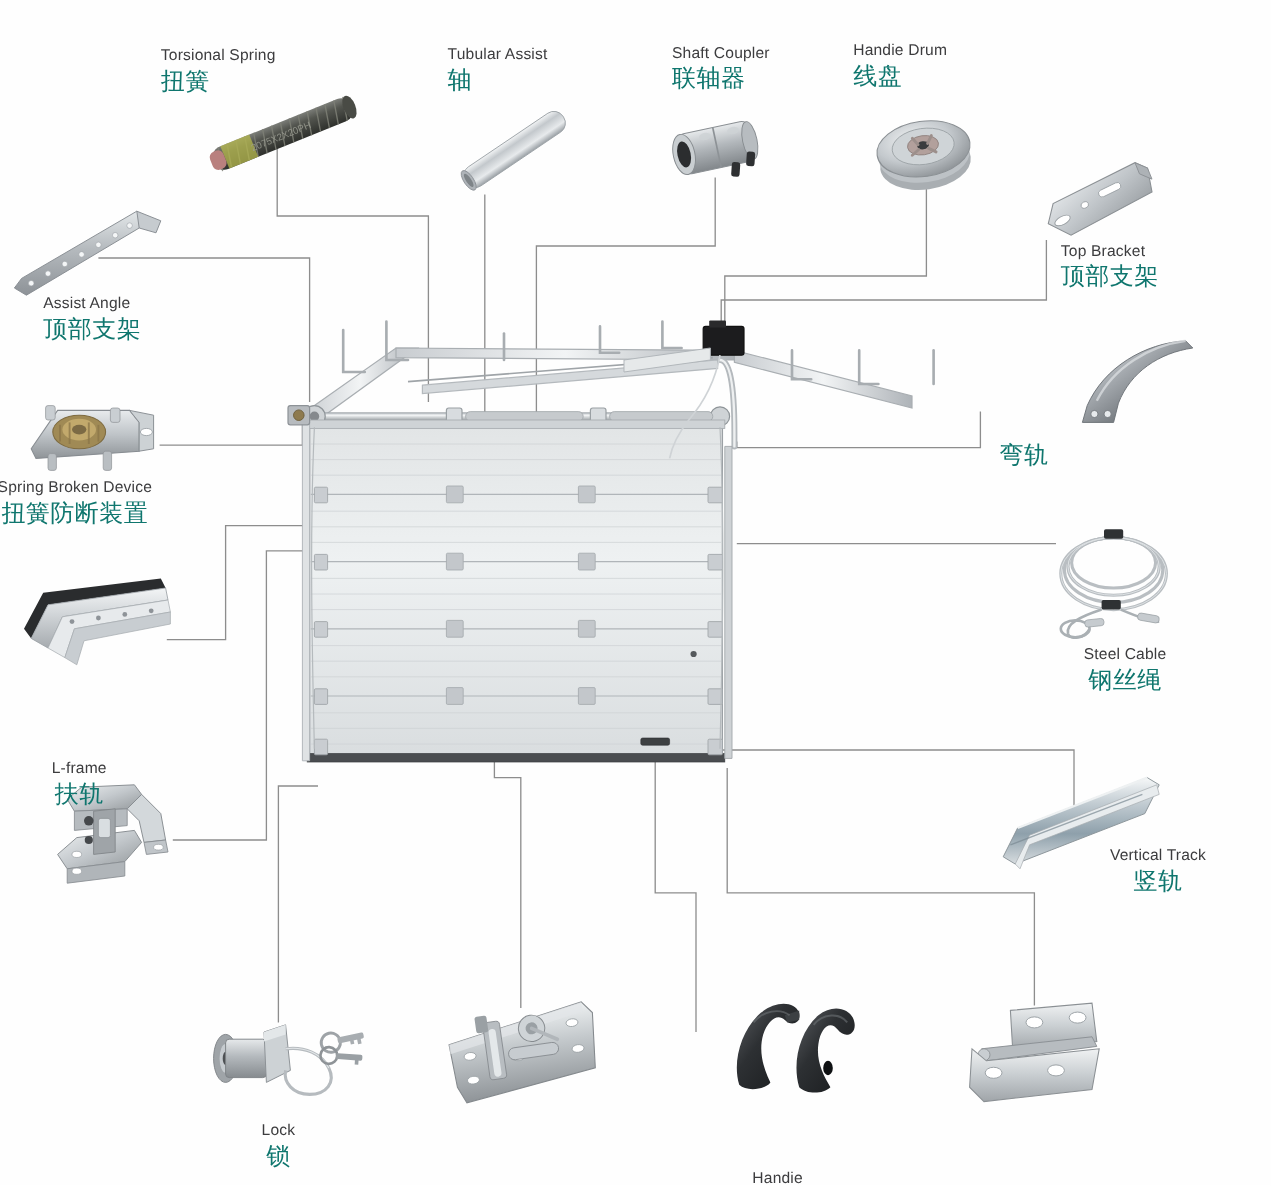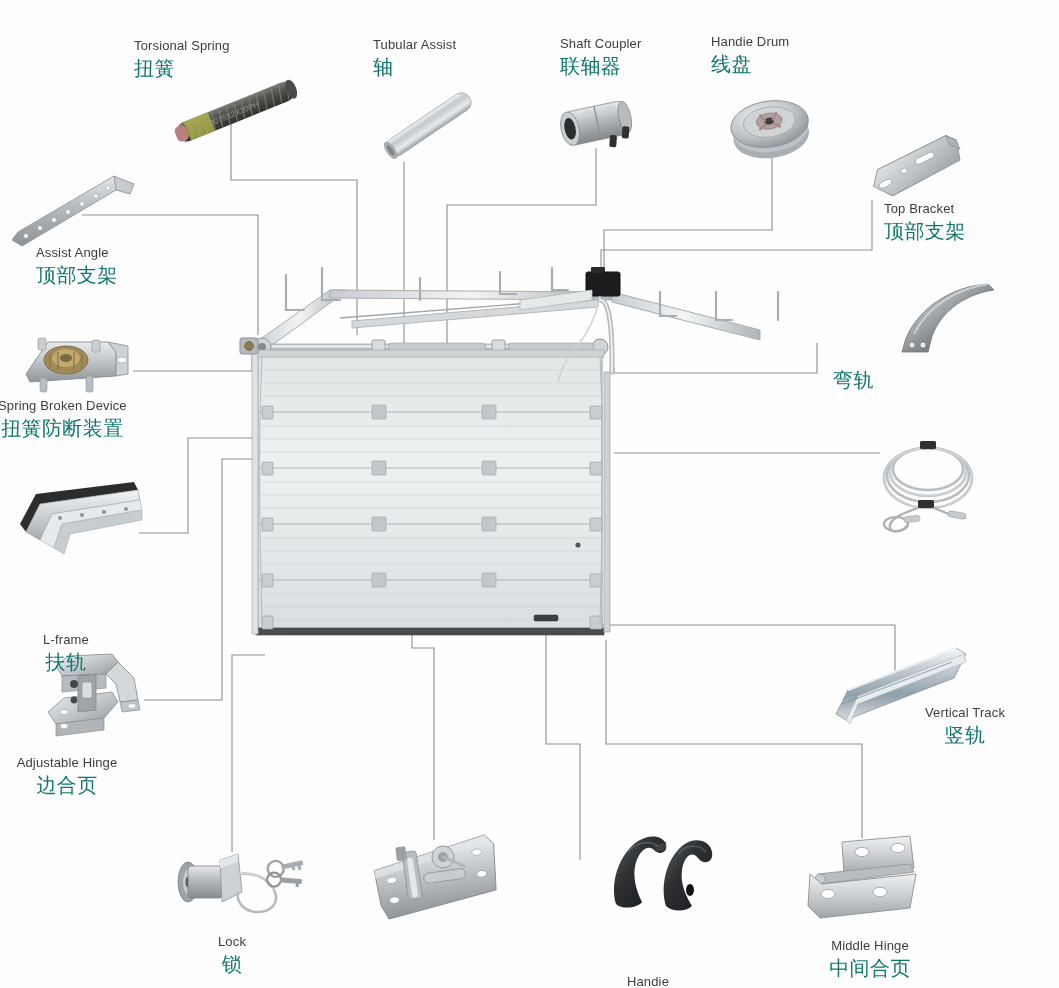--- a/index.html
+++ b/index.html
@@ -705,45 +705,41 @@
 
   <div class="label lft" style="left:-2px; top:398px;">
     <span class="en">Spring Broken Device</span>
     <span class="zh" style="text-align:center;">扭簧防断装置</span>
   </div>
 
   <div class="label lft" style="left:833px; top:367px;">
     <span class="zh" style="text-align:left;">弯轨</span>
   </div>
 
+  <div class="label ctr" style="left:880px; top:537px; width:115px;">
+    <span class="en">Steel Cable</span>
+    <span class="zh">钢丝绳</span>
+  </div>
 
   <div class="label ctr" style="left:16px; top:588px; width:100px;margin-top:44px;">
     <span class="en">L-frame</span>
     <span class="zh">扶轨</span>
   </div>
 
   <div class="label ctr" style="left:917px; top:705px; width:96px;text-align:center;">
     <span class="en">Vertical Track</span>
     <span class="zh">竖轨</span>
   </div>
 
-  <div class="label ctr" style="left:0px; top:755px; width:134px;">
-    <span class="en">Adjustable Hinge</span>
-    <span class="zh">边合页</span>
-  </div>
 
   <div class="label ctr" style="left:190px; top:934px; width:84px;">
     <span class="en">Lock</span>
     <span class="zh">锁</span>
   </div>
 
 
   <div class="label ctr" style="left:602px; top:938px; width:92px;margin-top:36px;">
     <span class="en">Handie</span>
     <span class="zh">把手</span>
   </div>
 
-  <div class="label ctr" style="left:803px; top:938px; width:134px;">
-    <span class="en">Middle Hinge</span>
-    <span class="zh">中间合页</span>
-  </div>
 
 </div>
 
 </body></html>

